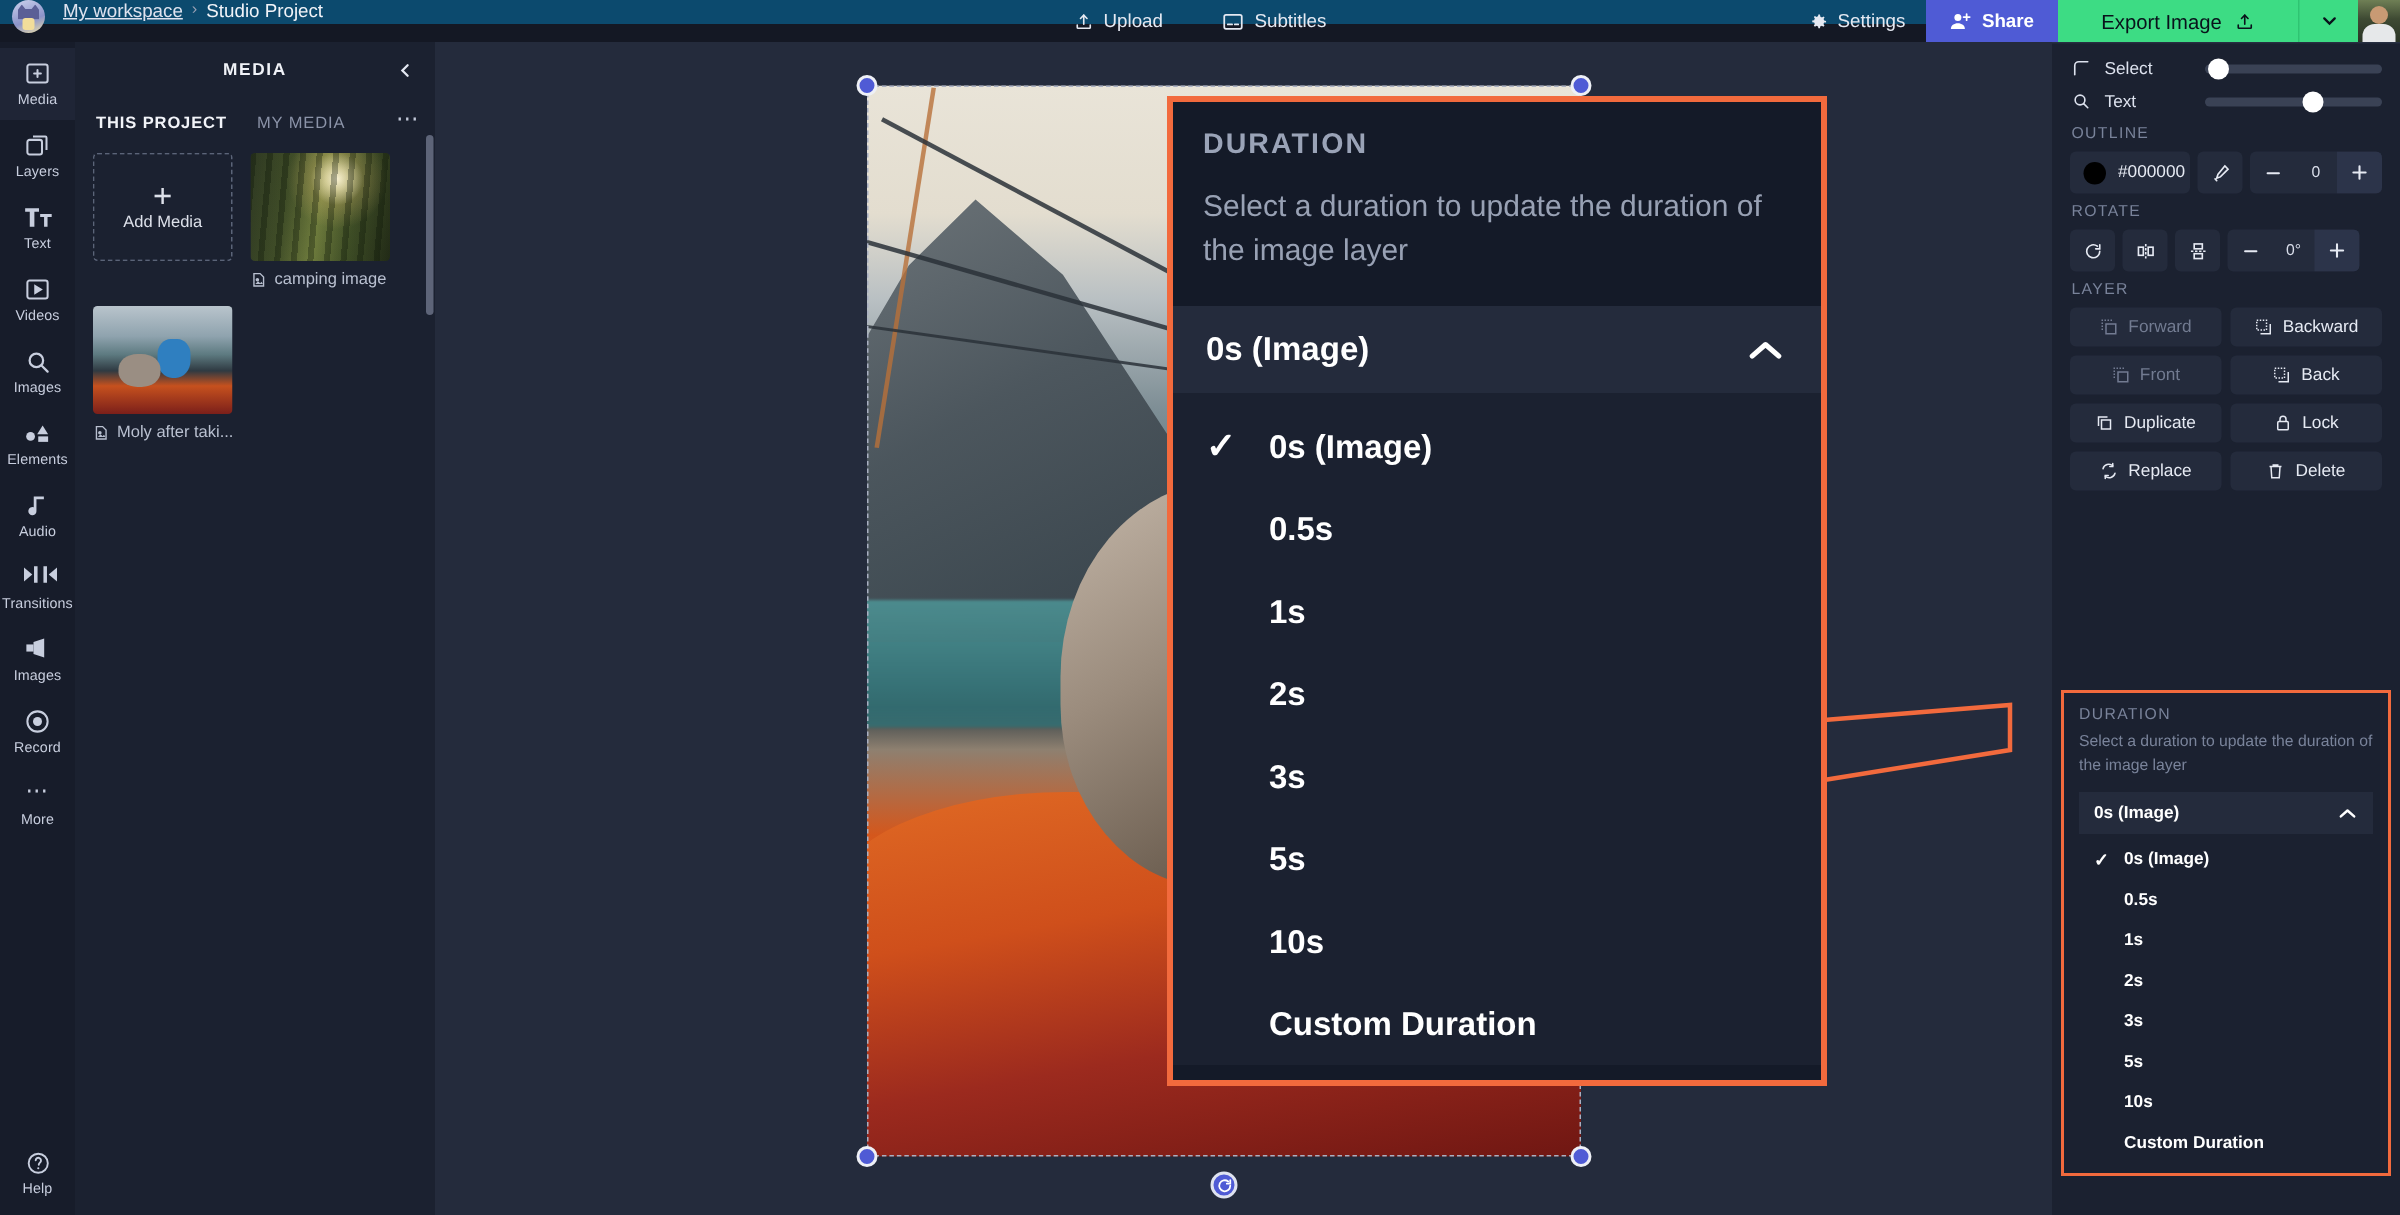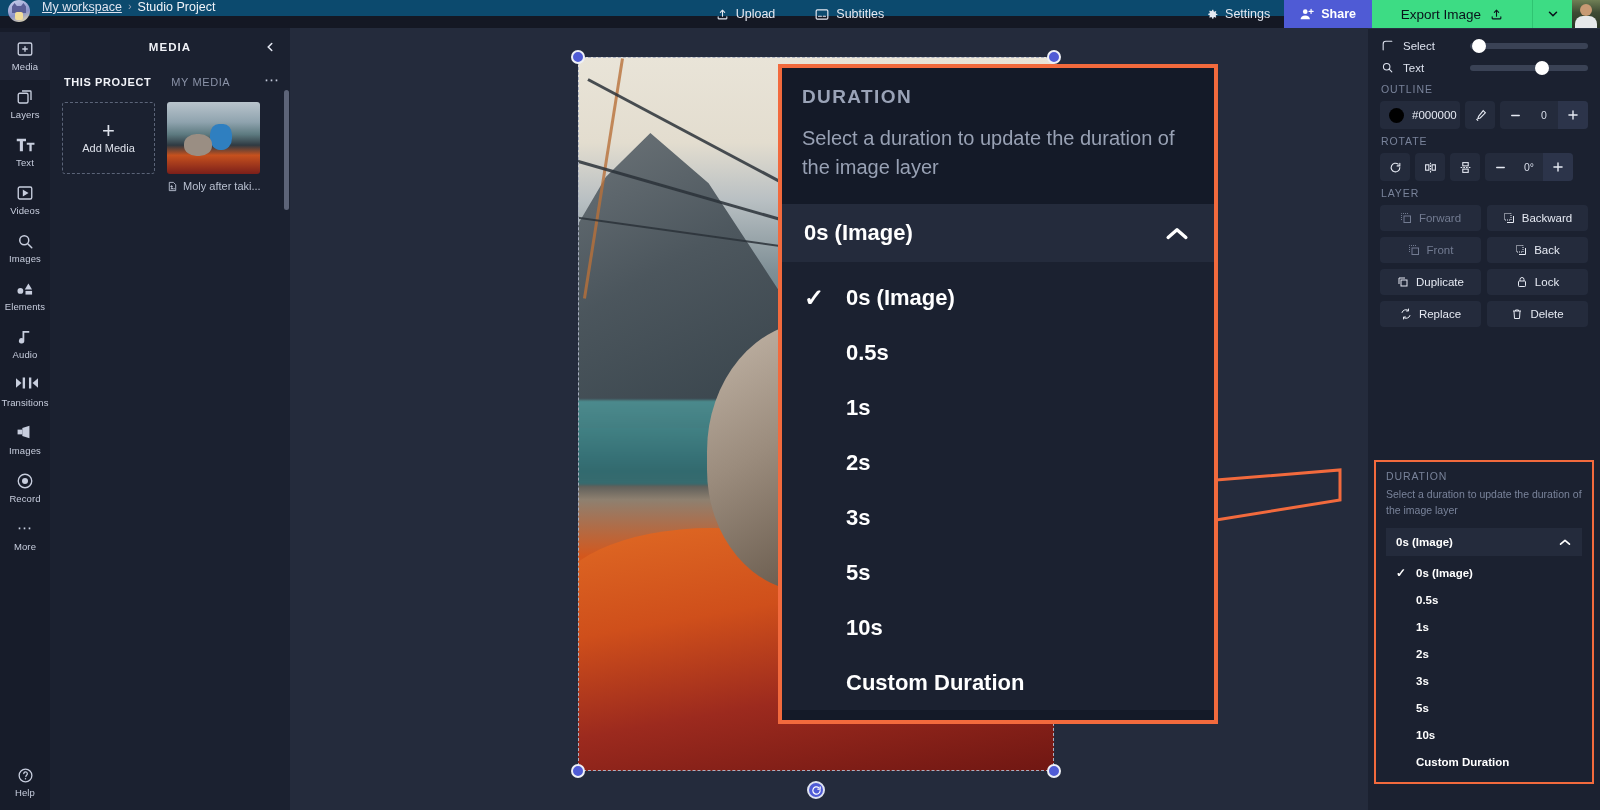--- a/index.html
+++ b/index.html
@@ -550,20 +550,35 @@
     </div>
 
     <div class="media-grid">
       <div class="media-cell">
         <div class="add-media">
           <div class="add-plus">+</div>
           <div class="add-text">Add Media</div>
         </div>
       </div>
 
+      <div class="media-cell">
+        <div class="thumb">
+            <div class="thumb-forest"></div>
+          </div>
+        <div class="thumb-cap">
+          <span>
+            <svg width="11" height="11" viewBox="0 0 24 24" fill="none" stroke="#b9c0d0" stroke-width="2">
+              <path d="M5 3h9l5 5v13H5z"></path>
+                <circle cx="10" cy="12" r="1.6" fill="#b9c0d0"></circle>
+                <path d="M7 18l4-4 3 3 2-2 2 3z" fill="#b9c0d0" stroke="none"></path>
+            </svg>
+          </span>
+          <span>camping image</span>
+        </div>
+      </div>
 
       <div class="media-cell">
         <div class="thumb">
             <div class="thumb-tent"></div>
           </div>
         <div class="thumb-cap">
           <span>
             <svg width="11" height="11" viewBox="0 0 24 24" fill="none" stroke="#b9c0d0" stroke-width="2">
               <path d="M5 3h9l5 5v13H5z"></path>
                 <circle cx="10" cy="12" r="1.6" fill="#b9c0d0"></circle>

